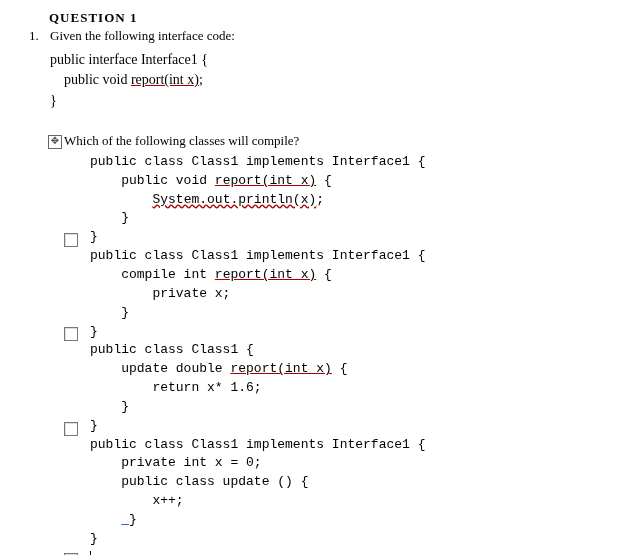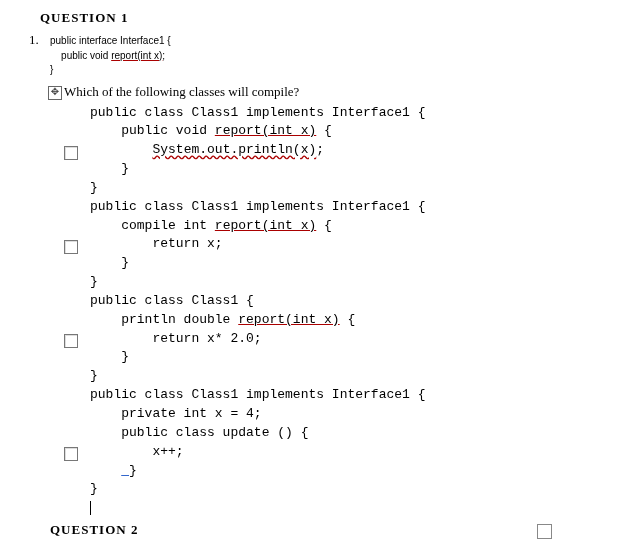--- a/index.html
+++ b/index.html
@@ -9,35 +9,35 @@
     background: #fff;
     margin: 0;
     padding: 10px 20px 10px 20px;
     width: 632px;
     box-sizing: border-box;
   }
   .q-heading {
     font-weight: bold;
     font-size: 13px;
     letter-spacing: 1px;
-    margin: 0 0 2px 20px;
+    margin: 0 0 2px 29px;
   }
   ol.outer {
     margin: 0;
     padding-left: 22px;
   }
   ol.outer > li {
     padding-left: 8px;
   }
   .code {
-    font-family: Liberation Sans, sans-serif;
-    font-size: 10px;
+    font-family: Liberation Serif, serif;
+    font-size: 14px;
     white-space: pre;
     line-height: 1.45;
-    margin: 6px 0 6px 0;
+    margin: 6px 0 22px 0;
   }
   .uline {
     text-decoration: underline;
     text-decoration-color: #a00;
   }
   .wavy {
     text-decoration: underline wavy #a00;
   }
   .table-handle {
     display: inline-block;
@@ -53,21 +53,21 @@
     color: #444;
   }
   .prompt {
     margin: 4px 0 4px -2px;
   }
   .options {
     margin-left: 14px;
   }
   .opt-row {
     display: flex;
-    align-items: center;
+    align-items: flex-end;
     margin-bottom: 0px;
   }
   .cb {
     width: 12px;
     height: 12px;
     border: 1px solid #777;
     margin: 4px 12px 0 0;
     flex: none;
     box-shadow: inset 1px 1px 0 #ddd;
   }
@@ -98,20 +98,21 @@
     text-decoration: underline;
     text-decoration-color: #3366cc;
   }
 </style>
 </head>
 <body>
 
 <div class="q-heading">QUESTION 1</div>
 <ol class="outer">
   <li>
+    <span>Given the following interface code:</span>
 
     <div class="code"><span>public interface Interface1 {</span>
 <span>    public void </span><span class="uline">report(int x)</span><span>;</span>
 <span>}</span></div>
 
     <div class="prompt">
       <span class="table-handle">✥</span><span>Which of the following classes will compile?</span>
     </div>
 
     <div class="options">
@@ -122,38 +123,38 @@
 <span>    public void </span><span class="uline">report(int x)</span><span> {</span>
 <span>        </span><span class="wavy">System.out.println(x)</span><span>;</span>
 <span>    }</span>
 <span>}</span></div>
       </div>
 
       <div class="opt-row">
         <div class="cb"></div>
         <div class="opt-code"><span>public class Class1 implements Interface1 {</span>
 <span>    compile int </span><span class="uline">report(int x)</span><span> {</span>
-<span>        return x;</span>
+<span>        private x;</span>
 <span>    }</span>
 <span>}</span></div>
       </div>
 
       <div class="opt-row">
         <div class="cb"></div>
         <div class="opt-code"><span>public class Class1 {</span>
-<span>    println double </span><span class="uline">report(int x)</span><span> {</span>
-<span>        return x* 2.0;</span>
+<span>    update double </span><span class="uline">report(int x)</span><span> {</span>
+<span>        return x* 1.6;</span>
 <span>    }</span>
 <span>}</span></div>
       </div>
 
       <div class="opt-row">
         <div class="cb"></div>
         <div class="opt-code"><span>public class Class1 implements Interface1 {</span>
-<span>    private int x = 4;</span>
+<span>    private int x = 0;</span>
 <span>    public class update () {</span>
 <span>        x++;</span>
 <span>    </span><span class="indent-ulinesp"> </span><span>}</span>
 <span>}</span>
 <span class="cursor"></span></div>
       </div>
 
     </div>
   </li>
 </ol>

